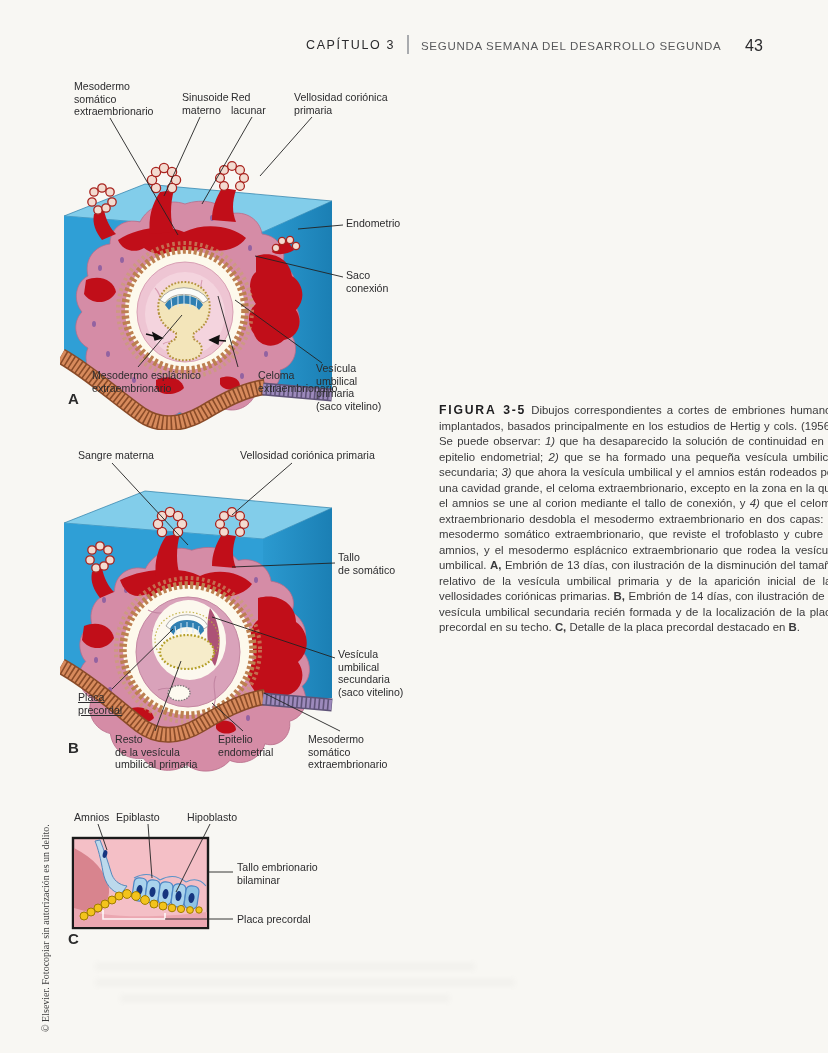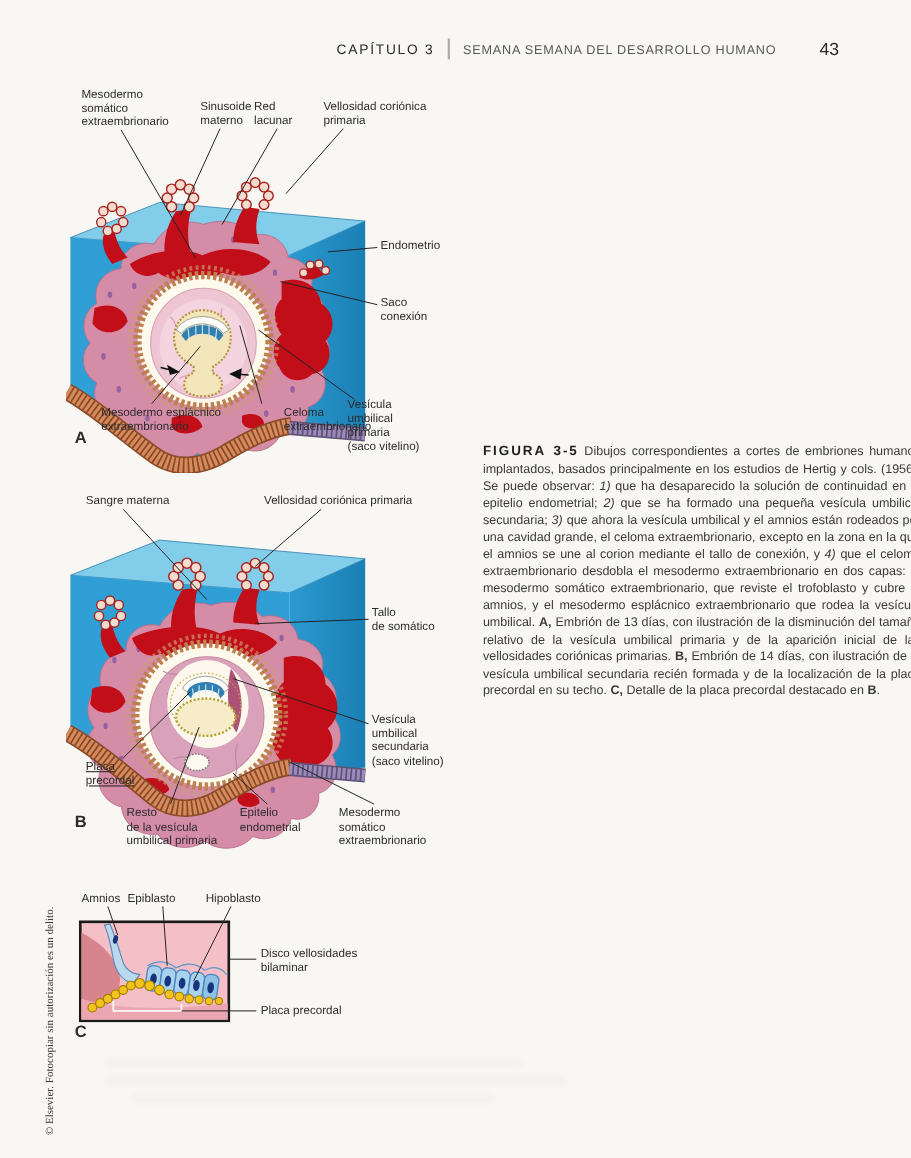--- a/index.html
+++ b/index.html
@@ -27,21 +27,21 @@
   .copyright{position:absolute;left:40px;top:1032px;width:272px;transform:rotate(-90deg);
              transform-origin:0 0;font-family:"Liberation Serif",serif;font-size:10px;color:#3b3b3b;}
   
   .ghost{position:absolute;background:#9a9a96;opacity:0.05;filter:blur(2px);border-radius:3px;}
 </style>
 </head>
 <body>
 
 <div class="abs hdr-chapter">CAPÍTULO 3</div>
 <div class="abs hdr-divider"></div>
-<div class="abs hdr-title">SEMANA SEMANA DEL DESARROLLO HUMANO</div>
+<div class="abs hdr-title">SEGUNDA SEMANA DEL DESARROLLO SEGUNDA</div>
 <div class="abs hdr-page">43</div>
 
 <div class="fig" style="left:60px;top:78px;width:355px;height:352px;">
   <svg width="355" height="352" viewBox="0 0 355 352">
     <defs>
       <linearGradient id="rfA" x1="0" y1="0" x2="1" y2="0">
         <stop offset="0" stop-color="#2b9ad0"></stop>
           <stop offset="1" stop-color="#1b7fb4"></stop>
       </linearGradient>
     </defs>
@@ -381,21 +381,21 @@
       <line x1="38" y1="16" x2="47" y2="42"></line>
       <line x1="88" y1="16" x2="92" y2="70"></line>
       <line x1="150" y1="16" x2="116" y2="84"></line>
       <line x1="148" y1="64" x2="173" y2="64"></line>
       <line x1="105" y1="111" x2="173" y2="111"></line>
     </g>
   </svg>
   <div class="lbl" style="left:14px;top:3px;">Amnios</div>
   <div class="lbl" style="left:56px;top:3px;">Epiblasto</div>
   <div class="lbl" style="left:127px;top:3px;">Hipoblasto</div>
-  <div class="lbl" style="left:177px;top:53px;">Disco vellosidades
+  <div class="lbl" style="left:177px;top:53px;">Tallo embrionario
 bilaminar</div>
   <div class="lbl" style="left:177px;top:105px;">Placa precordal</div>
   <div class="fig-letter" style="left:8px;top:122px;">C</div>
 </div>
 
 <div class="ghost" style="left:95px;top:962px;width:380px;height:9px;"></div>
 <div class="ghost" style="left:95px;top:978px;width:420px;height:9px;"></div>
 <div class="ghost" style="left:120px;top:994px;width:330px;height:9px;"></div>
 
 <div class="copyright">© Elsevier. Fotocopiar sin autorización es un delito.</div>

